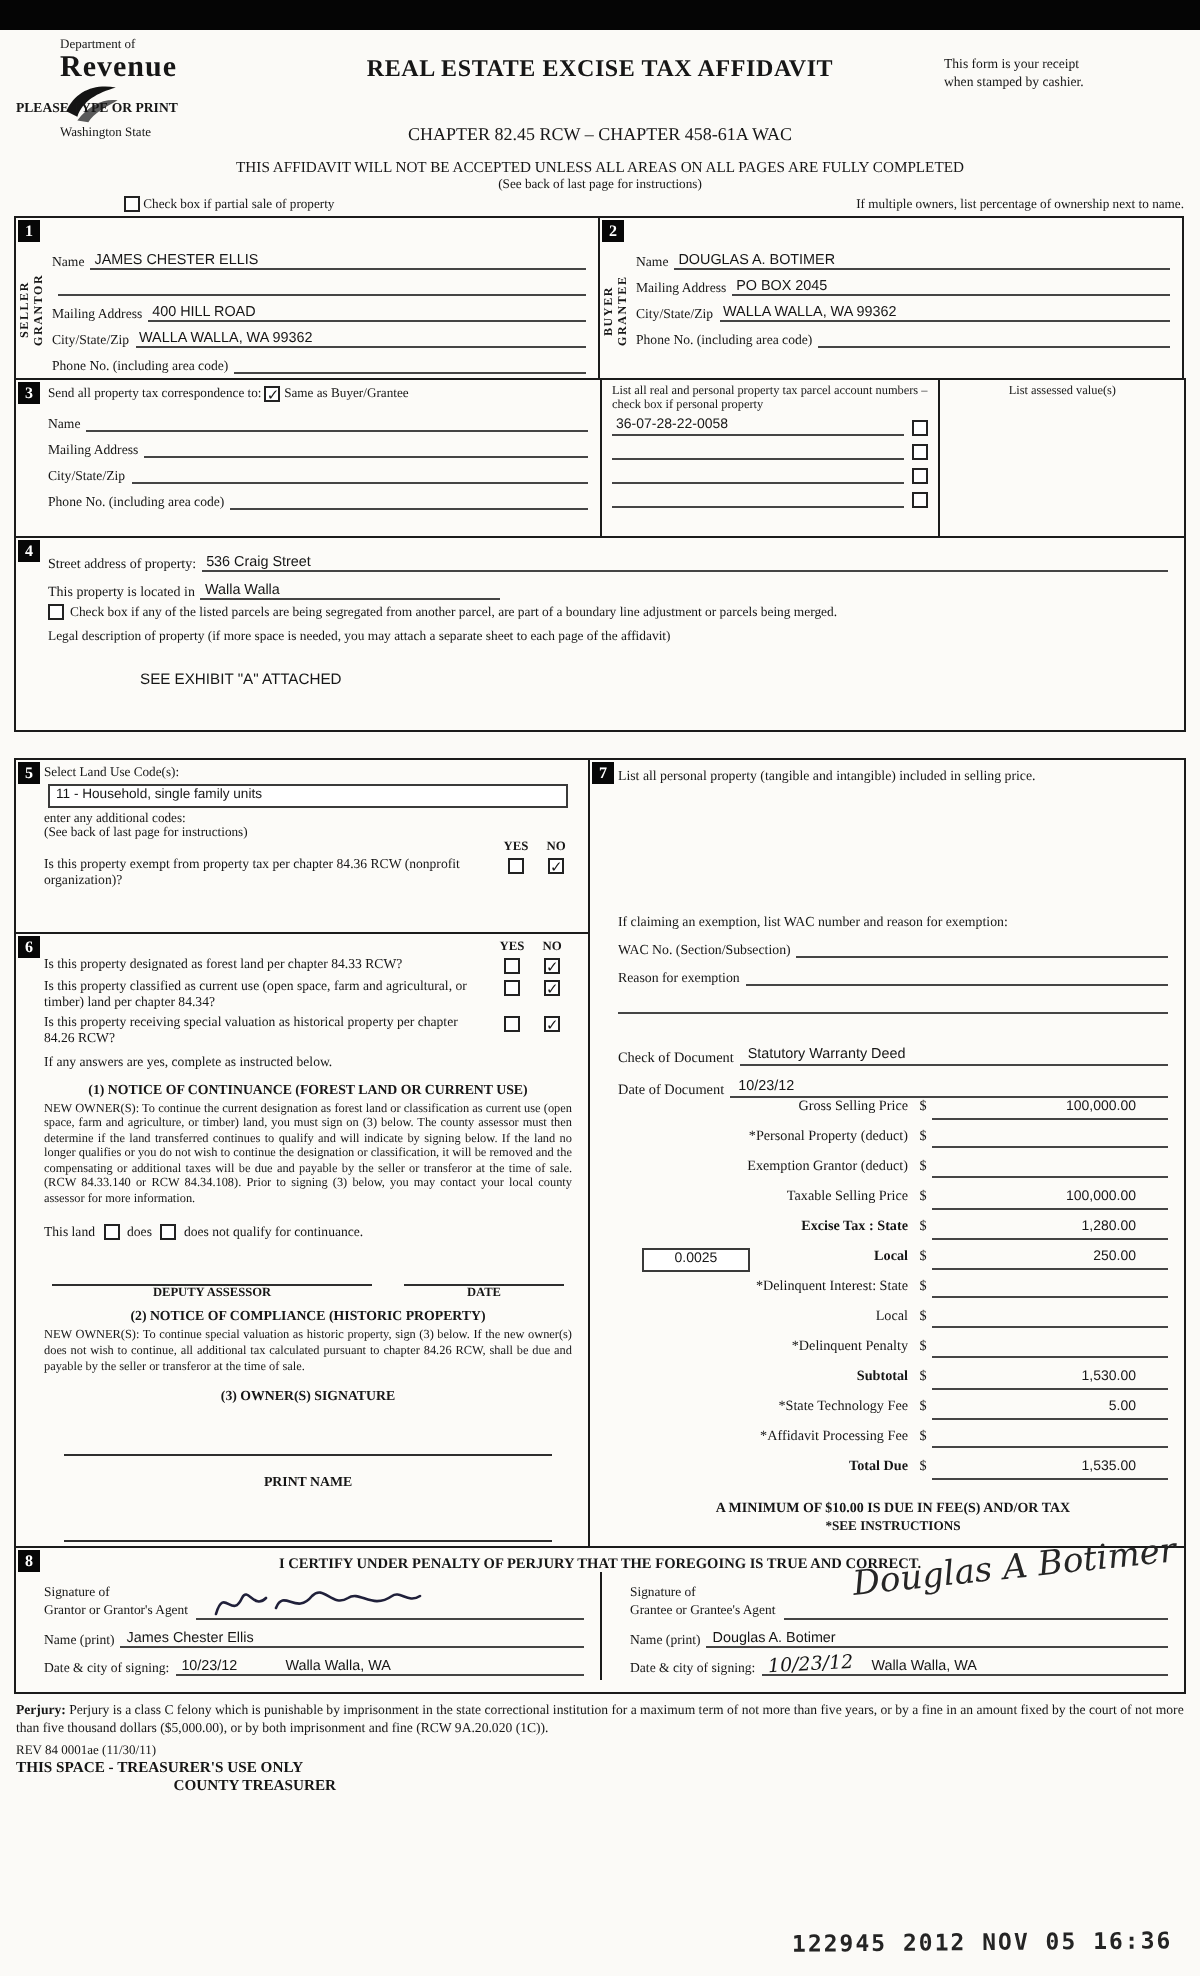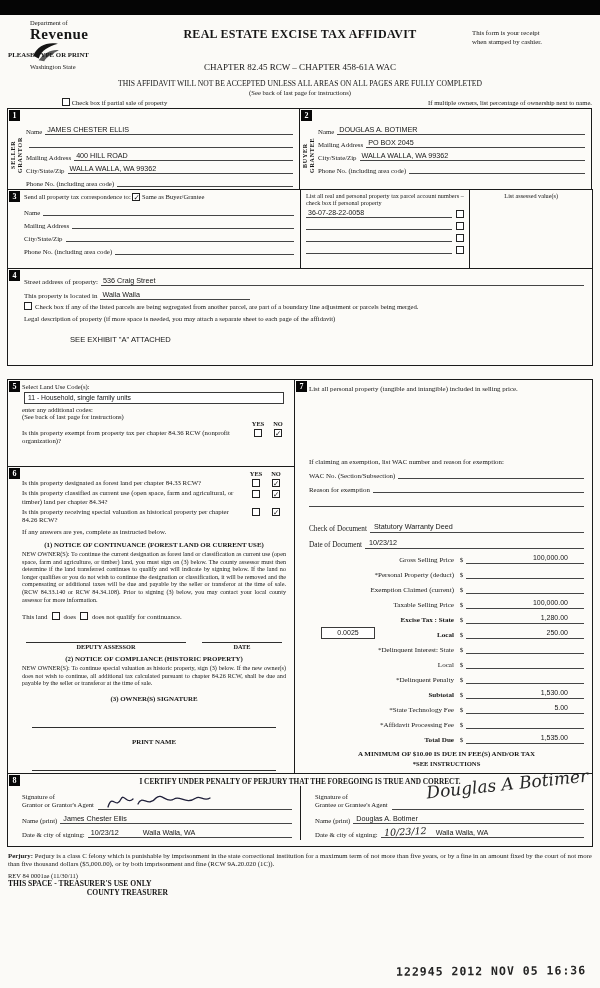--- a/index.html
+++ b/index.html
@@ -94,21 +94,21 @@
   .sigline6 { border-bottom:1px solid #2e2e2e; height:14px; margin:12px 10px 0 10px; }
 
   
   .sp1 { height:64px; }
   .exm { font-size:6.9px; margin-top:2px; }
   .wrow { display:flex; align-items:flex-end; font-size:6.9px; height:14px; }
   .wfill { flex:1; border-bottom:1px solid #454545; min-height:9px; margin-left:3px; }
   .tdrow { display:flex; align-items:flex-end; font-size:7.2px; height:16px; }
   .tdfill { flex:1; border-bottom:1px solid #454545; font-family:Liberation Sans, sans-serif;
             font-size:7.2px; padding:0 4px; min-height:10px; line-height:10px; margin-left:3px; }
-  .mrow { display:flex; align-items:flex-end; height:15px; font-size:7.1px; }
+  .mrow { display:flex; align-items:flex-start; height:15px; font-size:7.1px; }
   .mlabel { flex:1; text-align:right; padding-right:3px; white-space:nowrap; }
   .dol { width:9px; text-align:center; }
   .mfill { width:118px; border-bottom:1px solid #454545; text-align:right; padding:0 16px 0 2px;
            font-family:"Liberation Sans",sans-serif; font-size:7px; min-height:10px; line-height:10px; }
   .ratebox { border:1px solid #3a3a3a; width:54px; text-align:center; font-family:"Liberation Sans",sans-serif;
              font-size:7px; line-height:10px; margin-left:12px; background:#fff; }
   .minnote { font-size:7px; font-weight:bold; text-align:center; margin-top:6px; }
   .seeinstr { font-size:6.6px; font-weight:bold; text-align:center; margin-top:2px; }
 
   
@@ -411,21 +411,21 @@
             <span class="mlabel">Gross Selling Price</span>
             <span class="dol">$</span>
             <span class="mfill">100,000.00</span>
           </div>
         <div class="mrow">
             <span class="mlabel">*Personal Property (deduct)</span>
             <span class="dol">$</span>
             <span class="mfill"></span>
           </div>
         <div class="mrow">
-            <span class="mlabel">Exemption Claimed (current)</span>
+            <span class="mlabel">Exemption Grantor (deduct)</span>
             <span class="dol">$</span>
             <span class="mfill"></span>
           </div>
         <div class="mrow">
             <span class="mlabel">Taxable Selling Price</span>
             <span class="dol">$</span>
             <span class="mfill">100,000.00</span>
           </div>
         <div class="mrow">
             <span class="mlabel b">Excise Tax : State</span>

